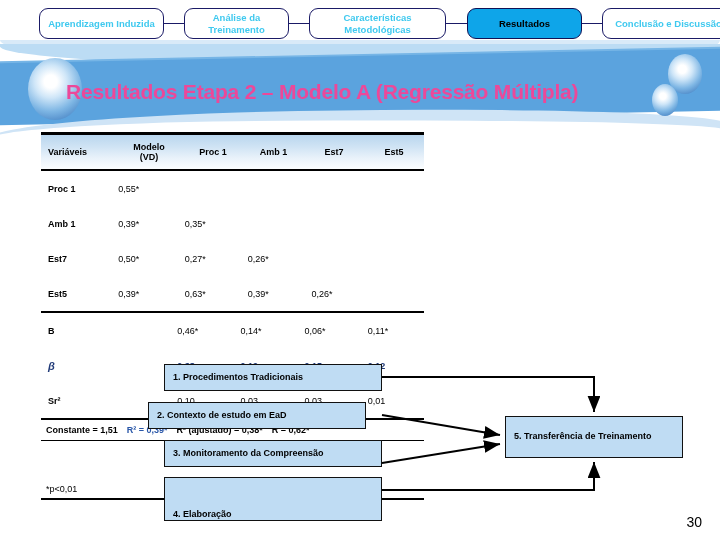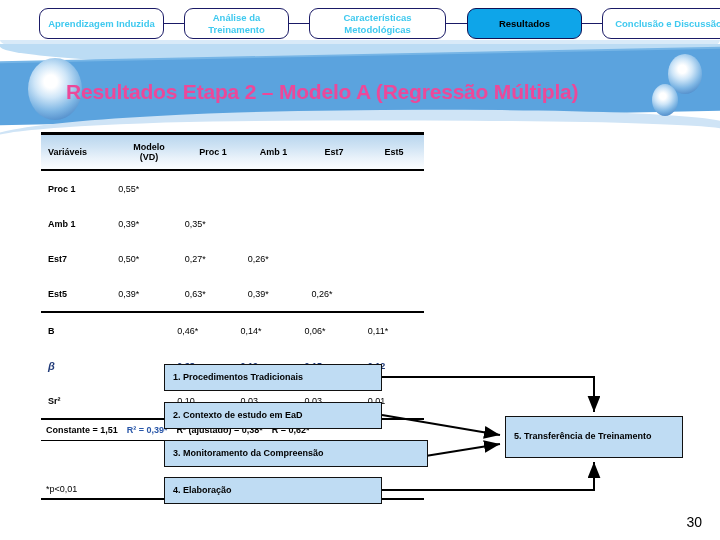--- a/index.html
+++ b/index.html
@@ -239,27 +239,27 @@
     </defs>
     <path d="M382,25 L594,25 L594,60" stroke="#000" stroke-width="2" fill="none" marker-end="url(#ah)"></path>
     <path d="M382,63 L500,83" stroke="#000" stroke-width="2" fill="none" marker-end="url(#ah)"></path>
     <path d="M382,111 L500,92" stroke="#000" stroke-width="2" fill="none" marker-end="url(#ah)"></path>
     <path d="M382,138 L594,138 L594,110" stroke="#000" stroke-width="2" fill="none" marker-end="url(#ah)"></path>
   </svg>
 
   <div class="flow-box" id="fb0" style="left: 164px; top: 12px; width: 218px; height: 27px;">
     <span>1. Procedimentos Tradicionais</span>
   </div>
-  <div class="flow-box" id="fb1" style="left: 164px; top: 50px; width: 218px; height: 27px;">
+  <div class="flow-box" id="fb1" style="left: 148px; top: 50px; width: 218px; height: 27px;">
     <span>2. Contexto de estudo em EaD</span>
   </div>
-  <div class="flow-box" id="fb2" style="left: 164px; top: 88px; width: 264px; height: 27px;">
+  <div class="flow-box" id="fb2" style="left: 164px; top: 88px; width: 218px; height: 27px;">
     <span>3. Monitoramento da Compreensão</span>
   </div>
-  <div class="flow-box" id="fb3" style="left: 164px; top: 125px; width: 218px; height: 27px;">
+  <div class="flow-box" id="fb3" style="left: 164px; top: 125px; width: 218px; height: 44px; align-items: flex-end;">
     <span>4. Elaboração</span>
   </div>
   <div class="flow-box" id="fbt" style="left: 505px; top: 64px; width: 178px; height: 42px;">
     <span>5. Transferência de Treinamento</span>
   </div>
 </div>
 
 <div id="page-number">30</div>
 
 </body></html>

